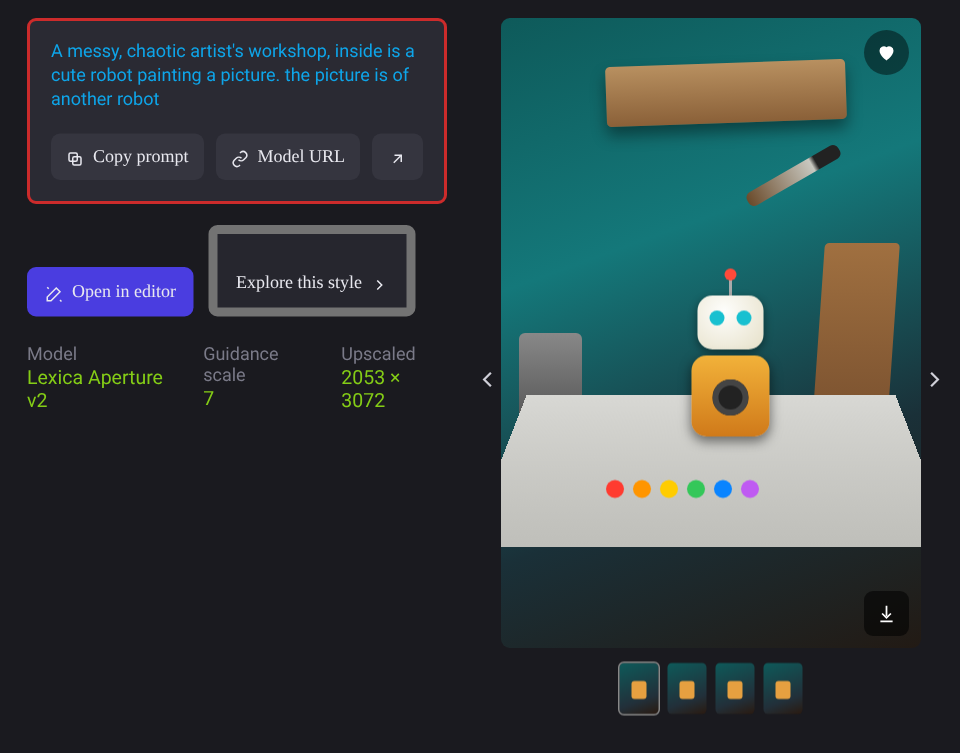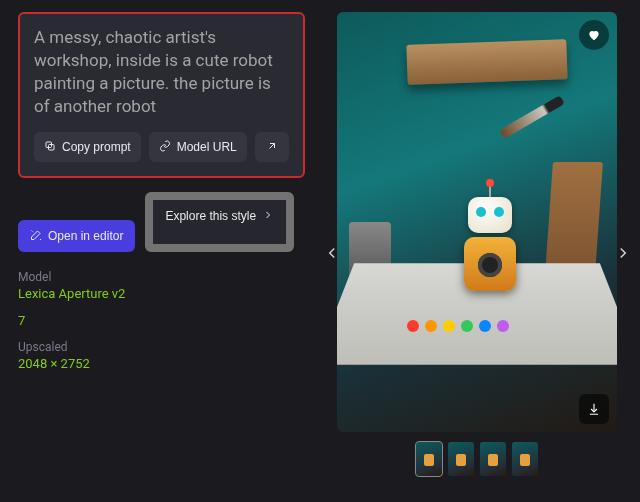--- a/index.html
+++ b/index.html
@@ -33,66 +33,67 @@
     position: relative;
   }
   .promptbox {
     background: #2a2a33;
     border: 2px solid #cc2b2b;
     border-radius: 6px;
     padding: 12px 14px 14px;
     position: relative;
   }
   .prompt-text {
-    color: #a3a3a3;
+    color: #0ea5e9;
     line-height: 1.35;
-    font-size: 17px;
+    font-size: 12px;
     margin-bottom: 14px;
   }
   .prompt-actions {
     display: flex;
     gap: 8px;
   }
   .btn {
     display: inline-flex;
-    align-items: flex-start;
+    align-items: flex-end;
     justify-content: center;
     gap: 6px;
     border-radius: 6px;
     font-size: 12px;
     cursor: pointer;
     border: none;
     color: #e8e8ef;
     padding: 8px 10px;
     white-space: nowrap;
+    font-family: Liberation Serif, serif;
   }
   .btn-dark {
     background: #35353f;
   }
   .btn-dark.small { flex: 1; }
   .btn-icononly { flex: 0 0 34px; padding: 8px 0; }
   .row2 {
     display: flex;
     gap: 10px;
   }
   .btn-primary {
     background: #4a3de0;
     font-weight: 500;
     padding: 9px 12px;
     margin-top: 28px;
   }
   .btn-outline {
     background: #26262e;
-    border: 8px solid #737373;
+    border: 6px solid #737373;
     padding: 9px 12px;
     font-weight: 500;
   }
   .meta {
     display: flex;
-    flex-direction: column;
+    flex-direction: row;
     gap: 12px;
     margin-top: 4px;
   }
   .meta-item .label {
     color: #7a7a88;
     font-size: 12px;
     margin-bottom: 2px;
   }
   .meta-item .value {
     color: #84cc16;
@@ -323,25 +324,26 @@
           </svg>
       </button>
     </div>
 
     <div class="meta">
       <div class="meta-item">
         <div class="label">Model</div>
         <div class="value">Lexica Aperture v2</div>
       </div>
       <div class="meta-item">
+        <div class="label">Guidance scale</div>
         <div class="value">7</div>
       </div>
       <div class="meta-item">
         <div class="label">Upscaled</div>
-        <div class="value">2048 × 2752</div>
+        <div class="value">2053 × 3072</div>
       </div>
     </div>
 
   </div>
 
   <div class="right">
     <div class="nav-arrow nav-left">
       <svg width="18" height="18" viewBox="0 0 24 24" fill="none" stroke="currentColor" stroke-width="2">
           <path d="M15 6l-6 6 6 6"></path>
         </svg>

